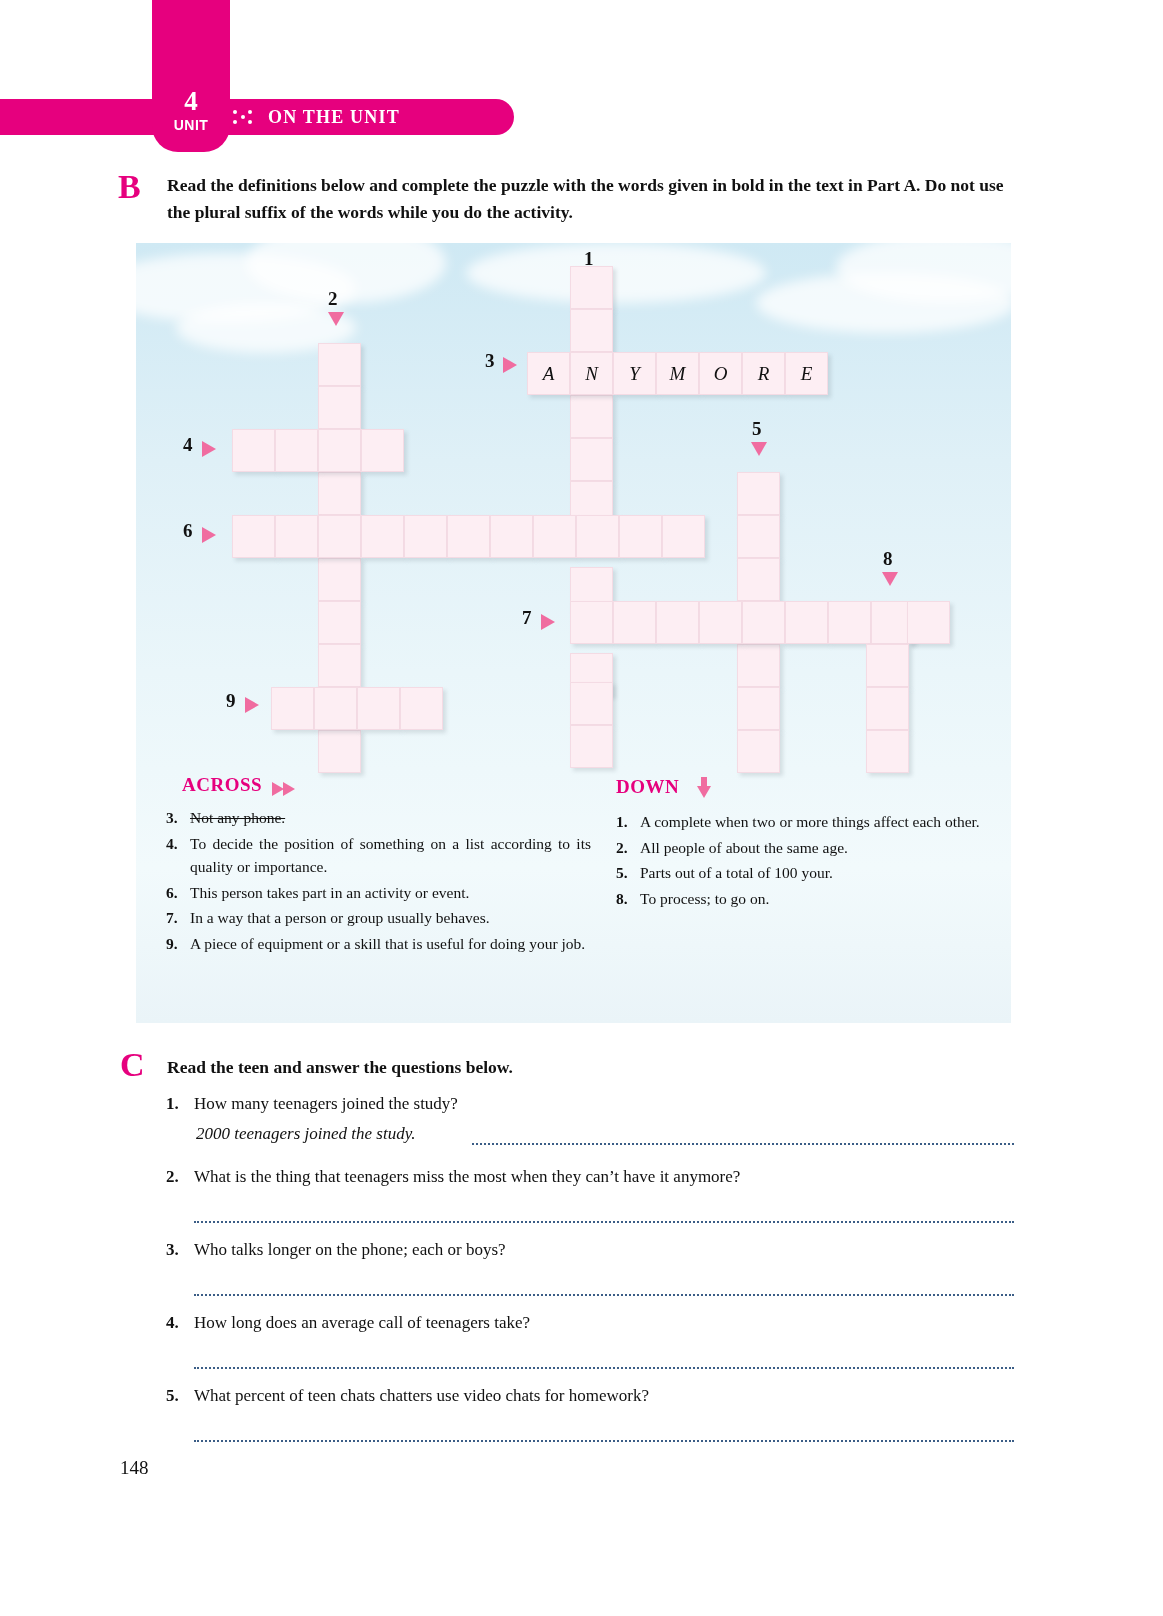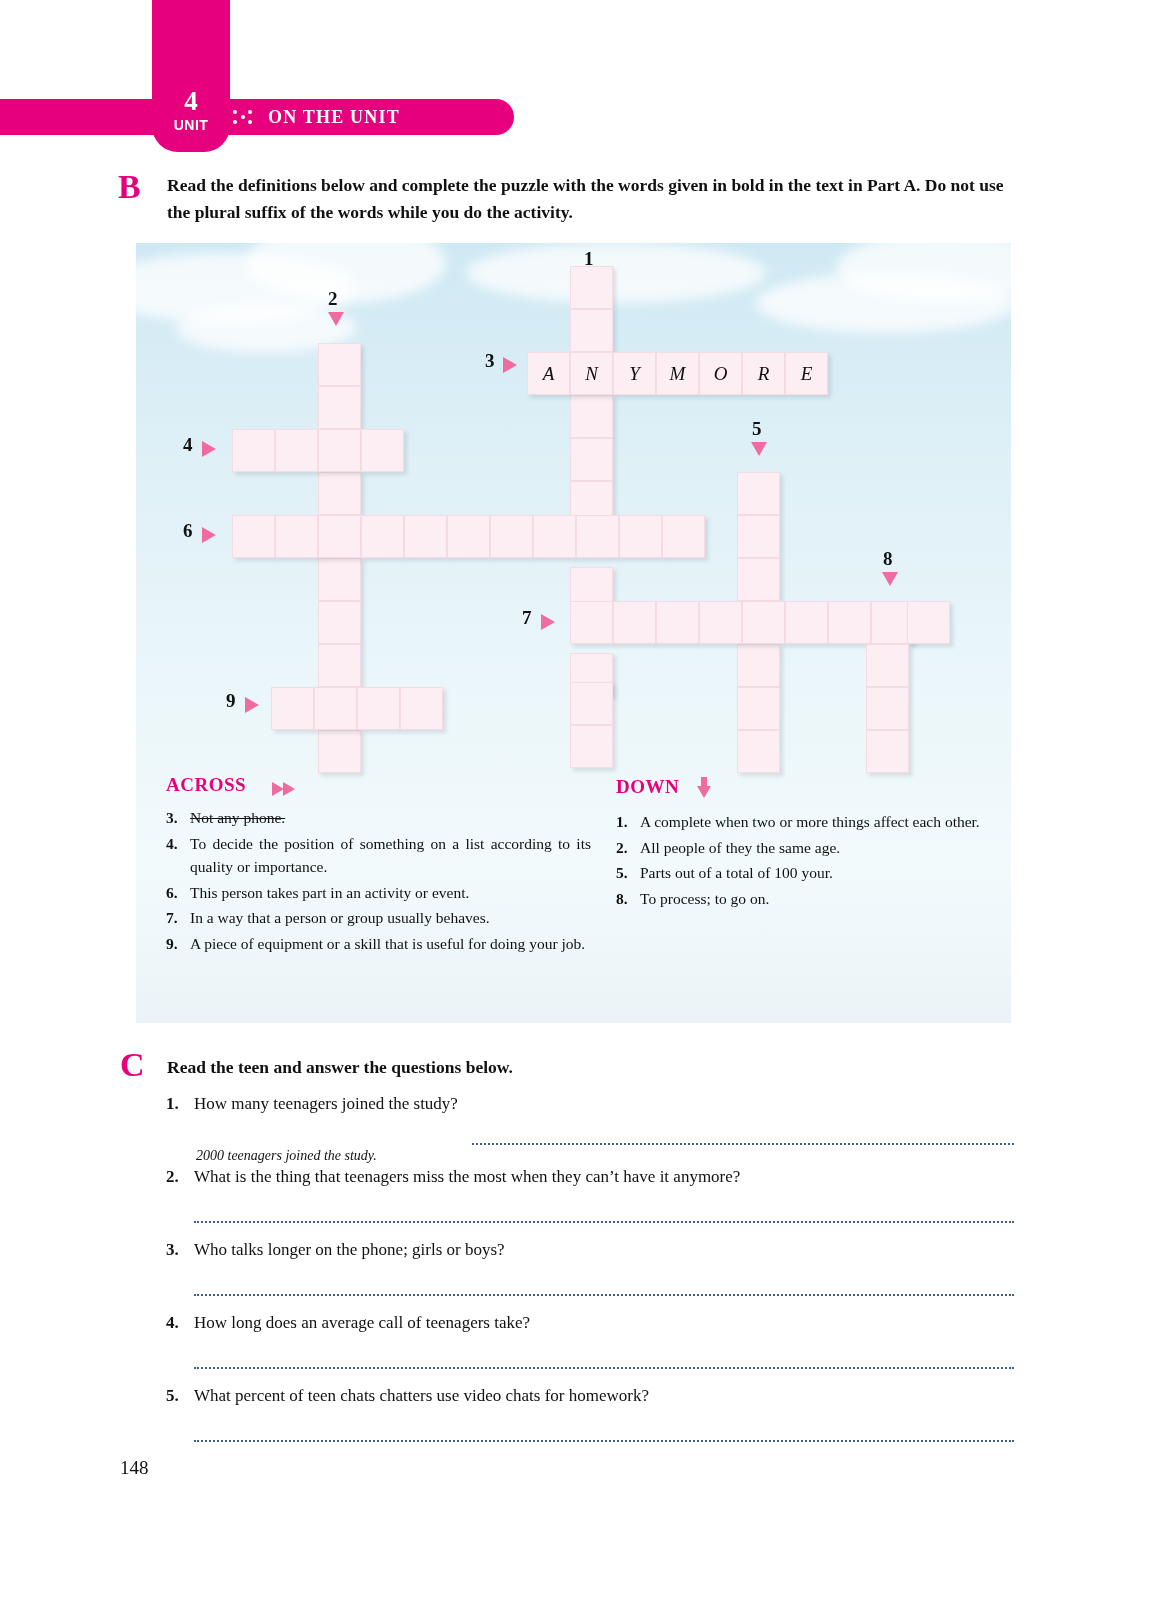--- a/index.html
+++ b/index.html
@@ -74,21 +74,21 @@
   .clue-item .t{flex:1;text-align:justify;}
   .strike{text-decoration:line-through;}
 
   
   .q-row{position:absolute;font-size:17px;}
   .q-num{position:absolute;font-weight:bold;font-size:17px;}
   .dots{
     position:absolute;border-bottom:2.5px dotted #3b5d86;height:0;
   }
   .answer{
-    position:absolute;font-style:italic;font-size:14px;color:#111;margin-top:24px;
+    position:absolute;font-style:italic;font-size:17px;color:#111;
   }
   .pageno{position:absolute;left:120px;top:1457px;font-size:19px;}
 </style>
 </head>
 <body>
 
 <div class="header-bar"></div>
 <div class="unit-tab">
   <div class="num">4</div>
   <div class="lbl">UNIT</div>
@@ -203,21 +203,21 @@
 
 <div class="cell" style="left:866px;top:644px;"></div>
 <div class="cell" style="left:866px;top:687px;"></div>
 <div class="cell" style="left:866px;top:730px;"></div>
 
 <div class="cell" style="left:271px;top:687px;"></div>
 <div class="cell" style="left:314px;top:687px;"></div>
 <div class="cell" style="left:357px;top:687px;"></div>
 <div class="cell" style="left:400px;top:687px;"></div>
 
-<div class="clue-head" style="left:166px;top:774px;">ACROSS</div>
+<div class="clue-head" style="left:182px;top:774px;">ACROSS</div>
 <div class="arrow-r" style="left:283px;top:782px;border-left-width:12px;border-top-width:7px;border-bottom-width:7px;"></div>
 <div class="arrow-r" style="left:272px;top:782px;border-left-width:12px;border-top-width:7px;border-bottom-width:7px;"></div>
 
 <div class="clue-head" style="left:616px;top:776px;">DOWN</div>
 <div class="arrow-d" style="left:697px;top:786px;border-top-width:12px;border-left-width:7px;border-right-width:7px;"></div>
 <div style="position:absolute;left:701px;top:777px;width:6px;height:10px;background:#f06ca0;"></div>
 
 <div class="clue-list" style="left:166px;top:806px;width:425px;">
   <div class="clue-item">
     <span class="n">3.</span>
@@ -241,21 +241,21 @@
   </div>
 </div>
 
 <div class="clue-list" style="left:616px;top:810px;width:365px;">
   <div class="clue-item">
     <span class="n">1.</span>
     <span class="t">A complete when two or more things affect each other.</span>
   </div>
   <div class="clue-item">
     <span class="n">2.</span>
-    <span class="t">All people of they the same age.</span>
+    <span class="t">All people of about the same age.</span>
   </div>
   <div class="clue-item">
     <span class="n">5.</span>
     <span class="t">Parts out of a total of 100 your.</span>
   </div>
   <div class="clue-item">
     <span class="n">8.</span>
     <span class="t">To process; to go on.</span>
   </div>
 </div>
@@ -266,21 +266,21 @@
 <div class="q-num" style="left:166px;top:1094px;">1.</div>
 <div class="q-row" style="left:194px;top:1094px;width:800px;">How many teenagers joined the study?</div>
 <div class="answer" style="left:196px;top:1124px;">2000 teenagers joined the study.</div>
 <div class="dots" style="left:472px;top:1143px;width:542px;"></div>
 
 <div class="q-num" style="left:166px;top:1167px;">2.</div>
 <div class="q-row" style="left:194px;top:1167px;width:800px;">What is the thing that teenagers miss the most when they can’t have it anymore?</div>
 <div class="dots" style="left:194px;top:1221px;width:820px;"></div>
 
 <div class="q-num" style="left:166px;top:1240px;">3.</div>
-<div class="q-row" style="left:194px;top:1240px;width:800px;">Who talks longer on the phone; girls or boys?</div>
+<div class="q-row" style="left:194px;top:1240px;width:800px;">Who talks longer on the phone; each or boys?</div>
 <div class="dots" style="left:194px;top:1294px;width:820px;"></div>
 
 <div class="q-num" style="left:166px;top:1313px;">4.</div>
 <div class="q-row" style="left:194px;top:1313px;width:800px;">How long does an average call of teenagers take?</div>
 <div class="dots" style="left:194px;top:1367px;width:820px;"></div>
 
 <div class="q-num" style="left:166px;top:1386px;">5.</div>
 <div class="q-row" style="left:194px;top:1386px;width:800px;">What percent of teen chats chatters use video chats for homework?</div>
 <div class="dots" style="left:194px;top:1440px;width:820px;"></div>
 

